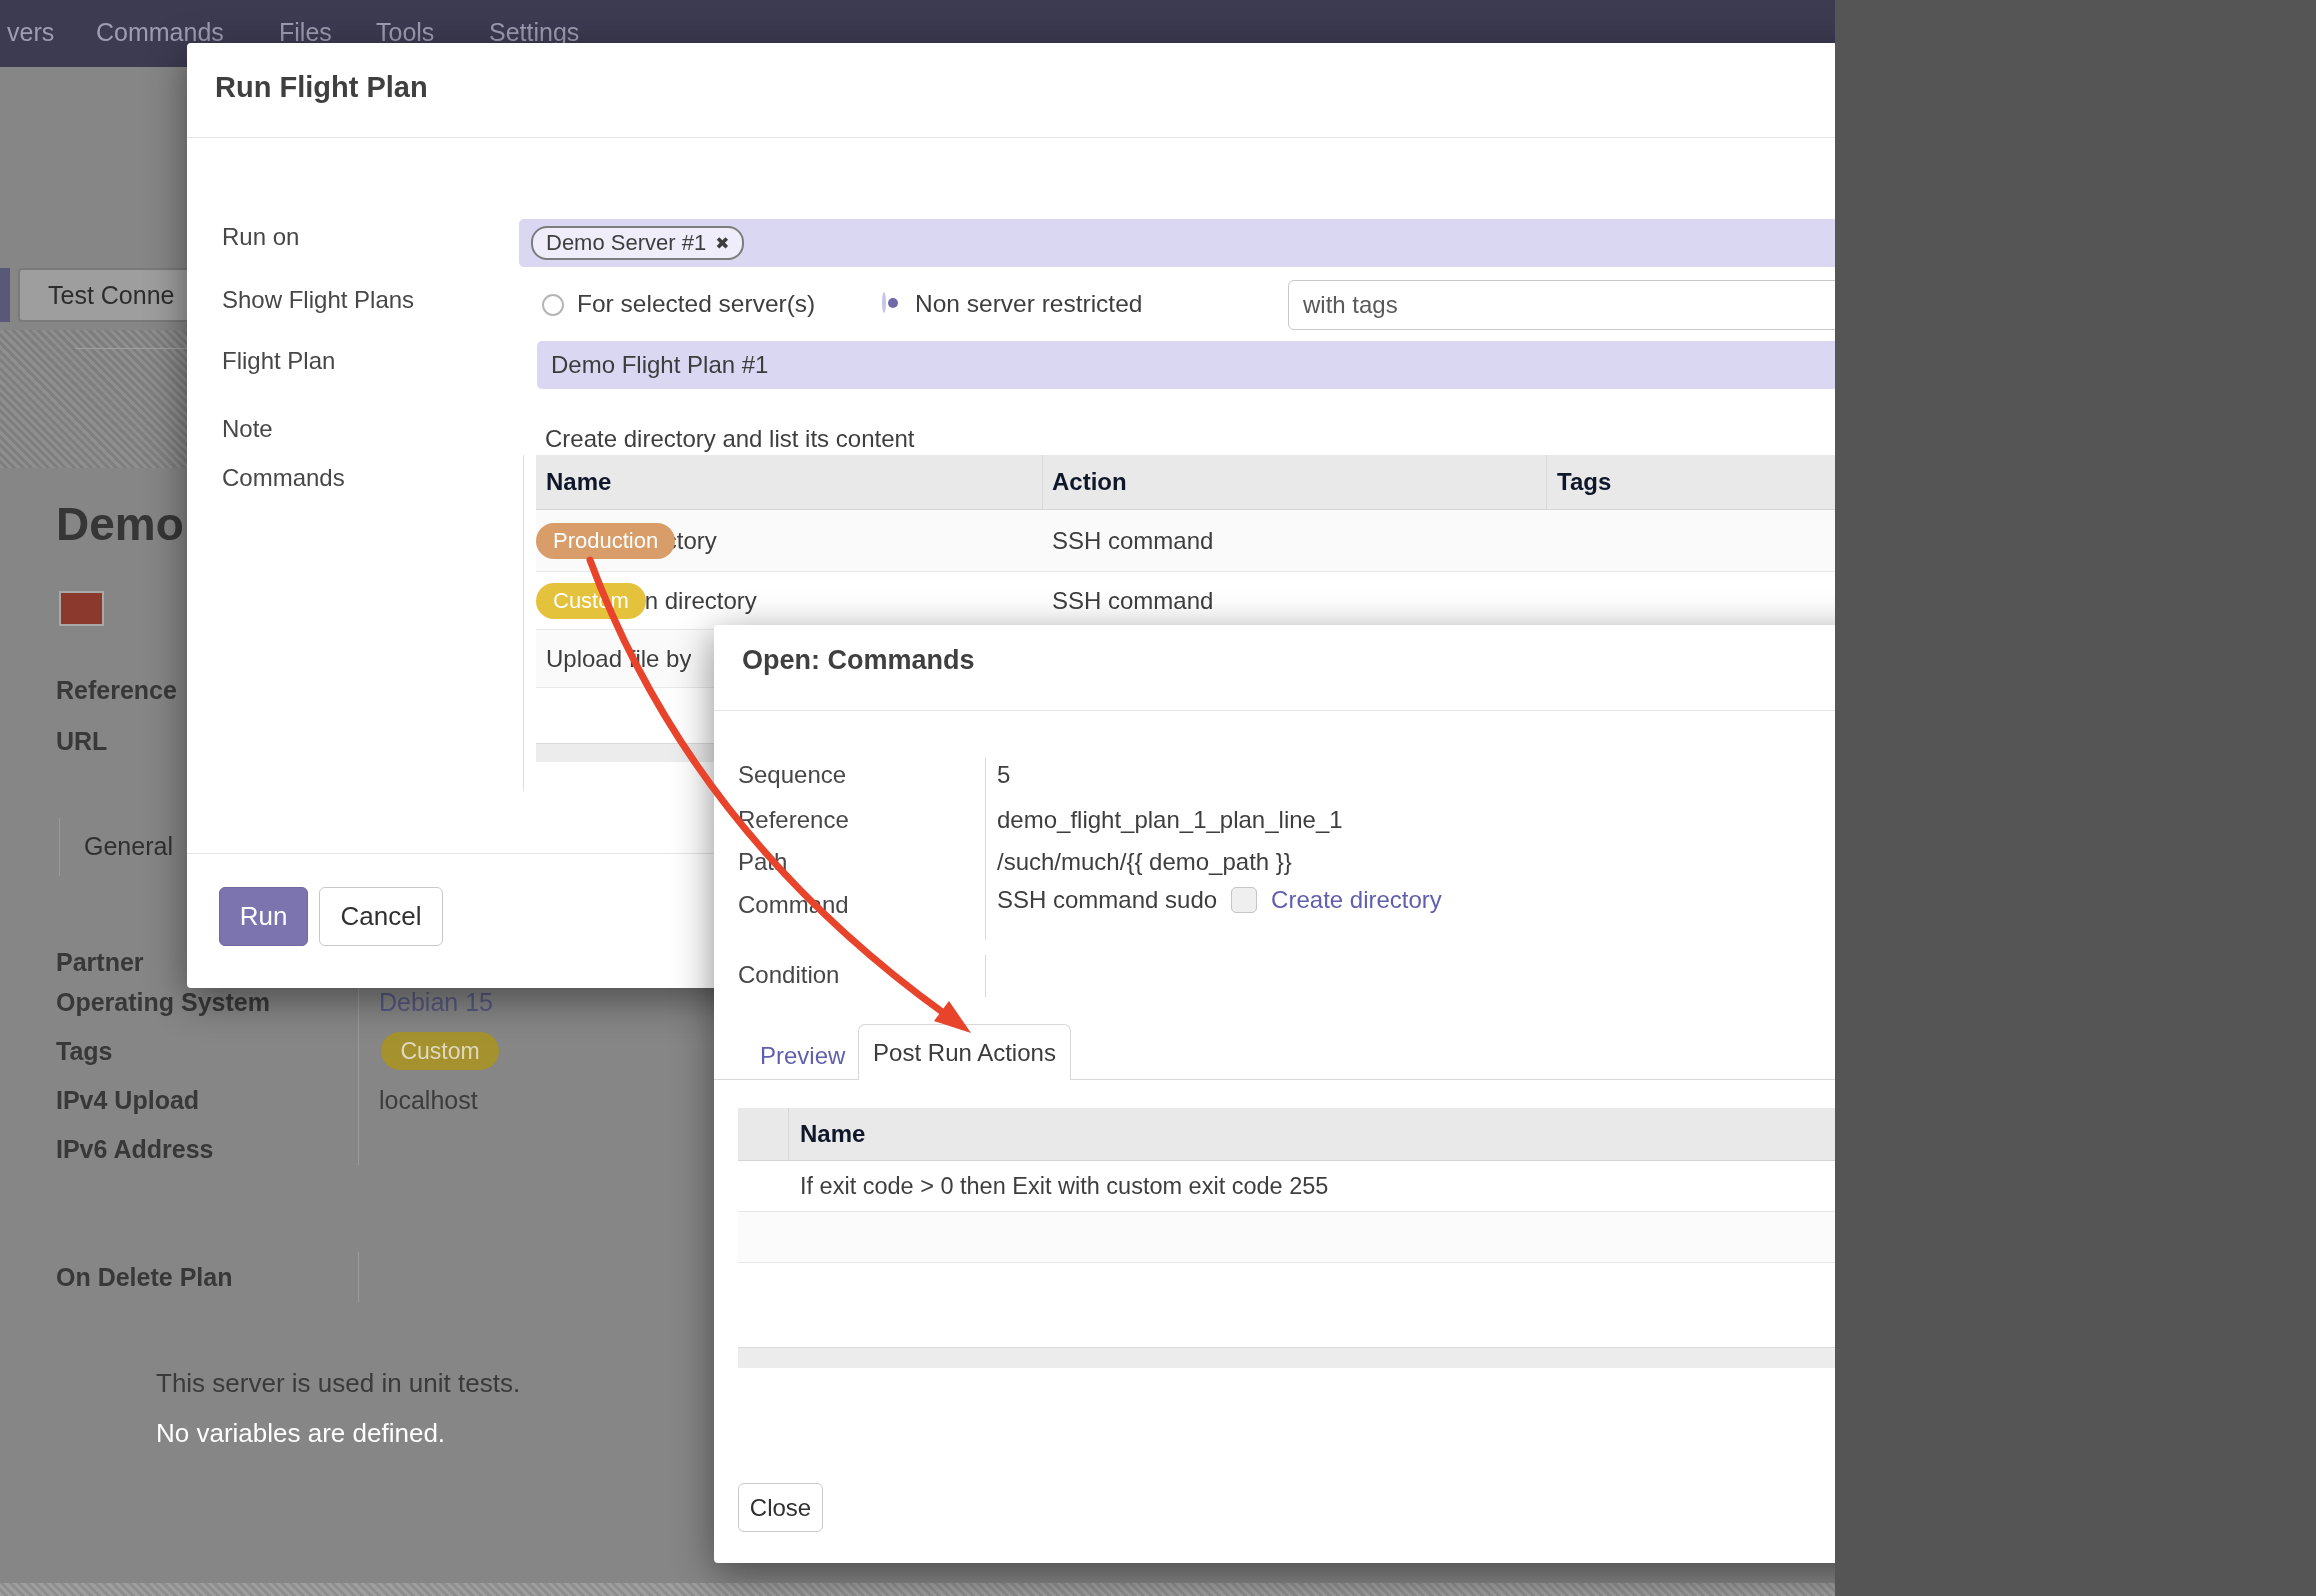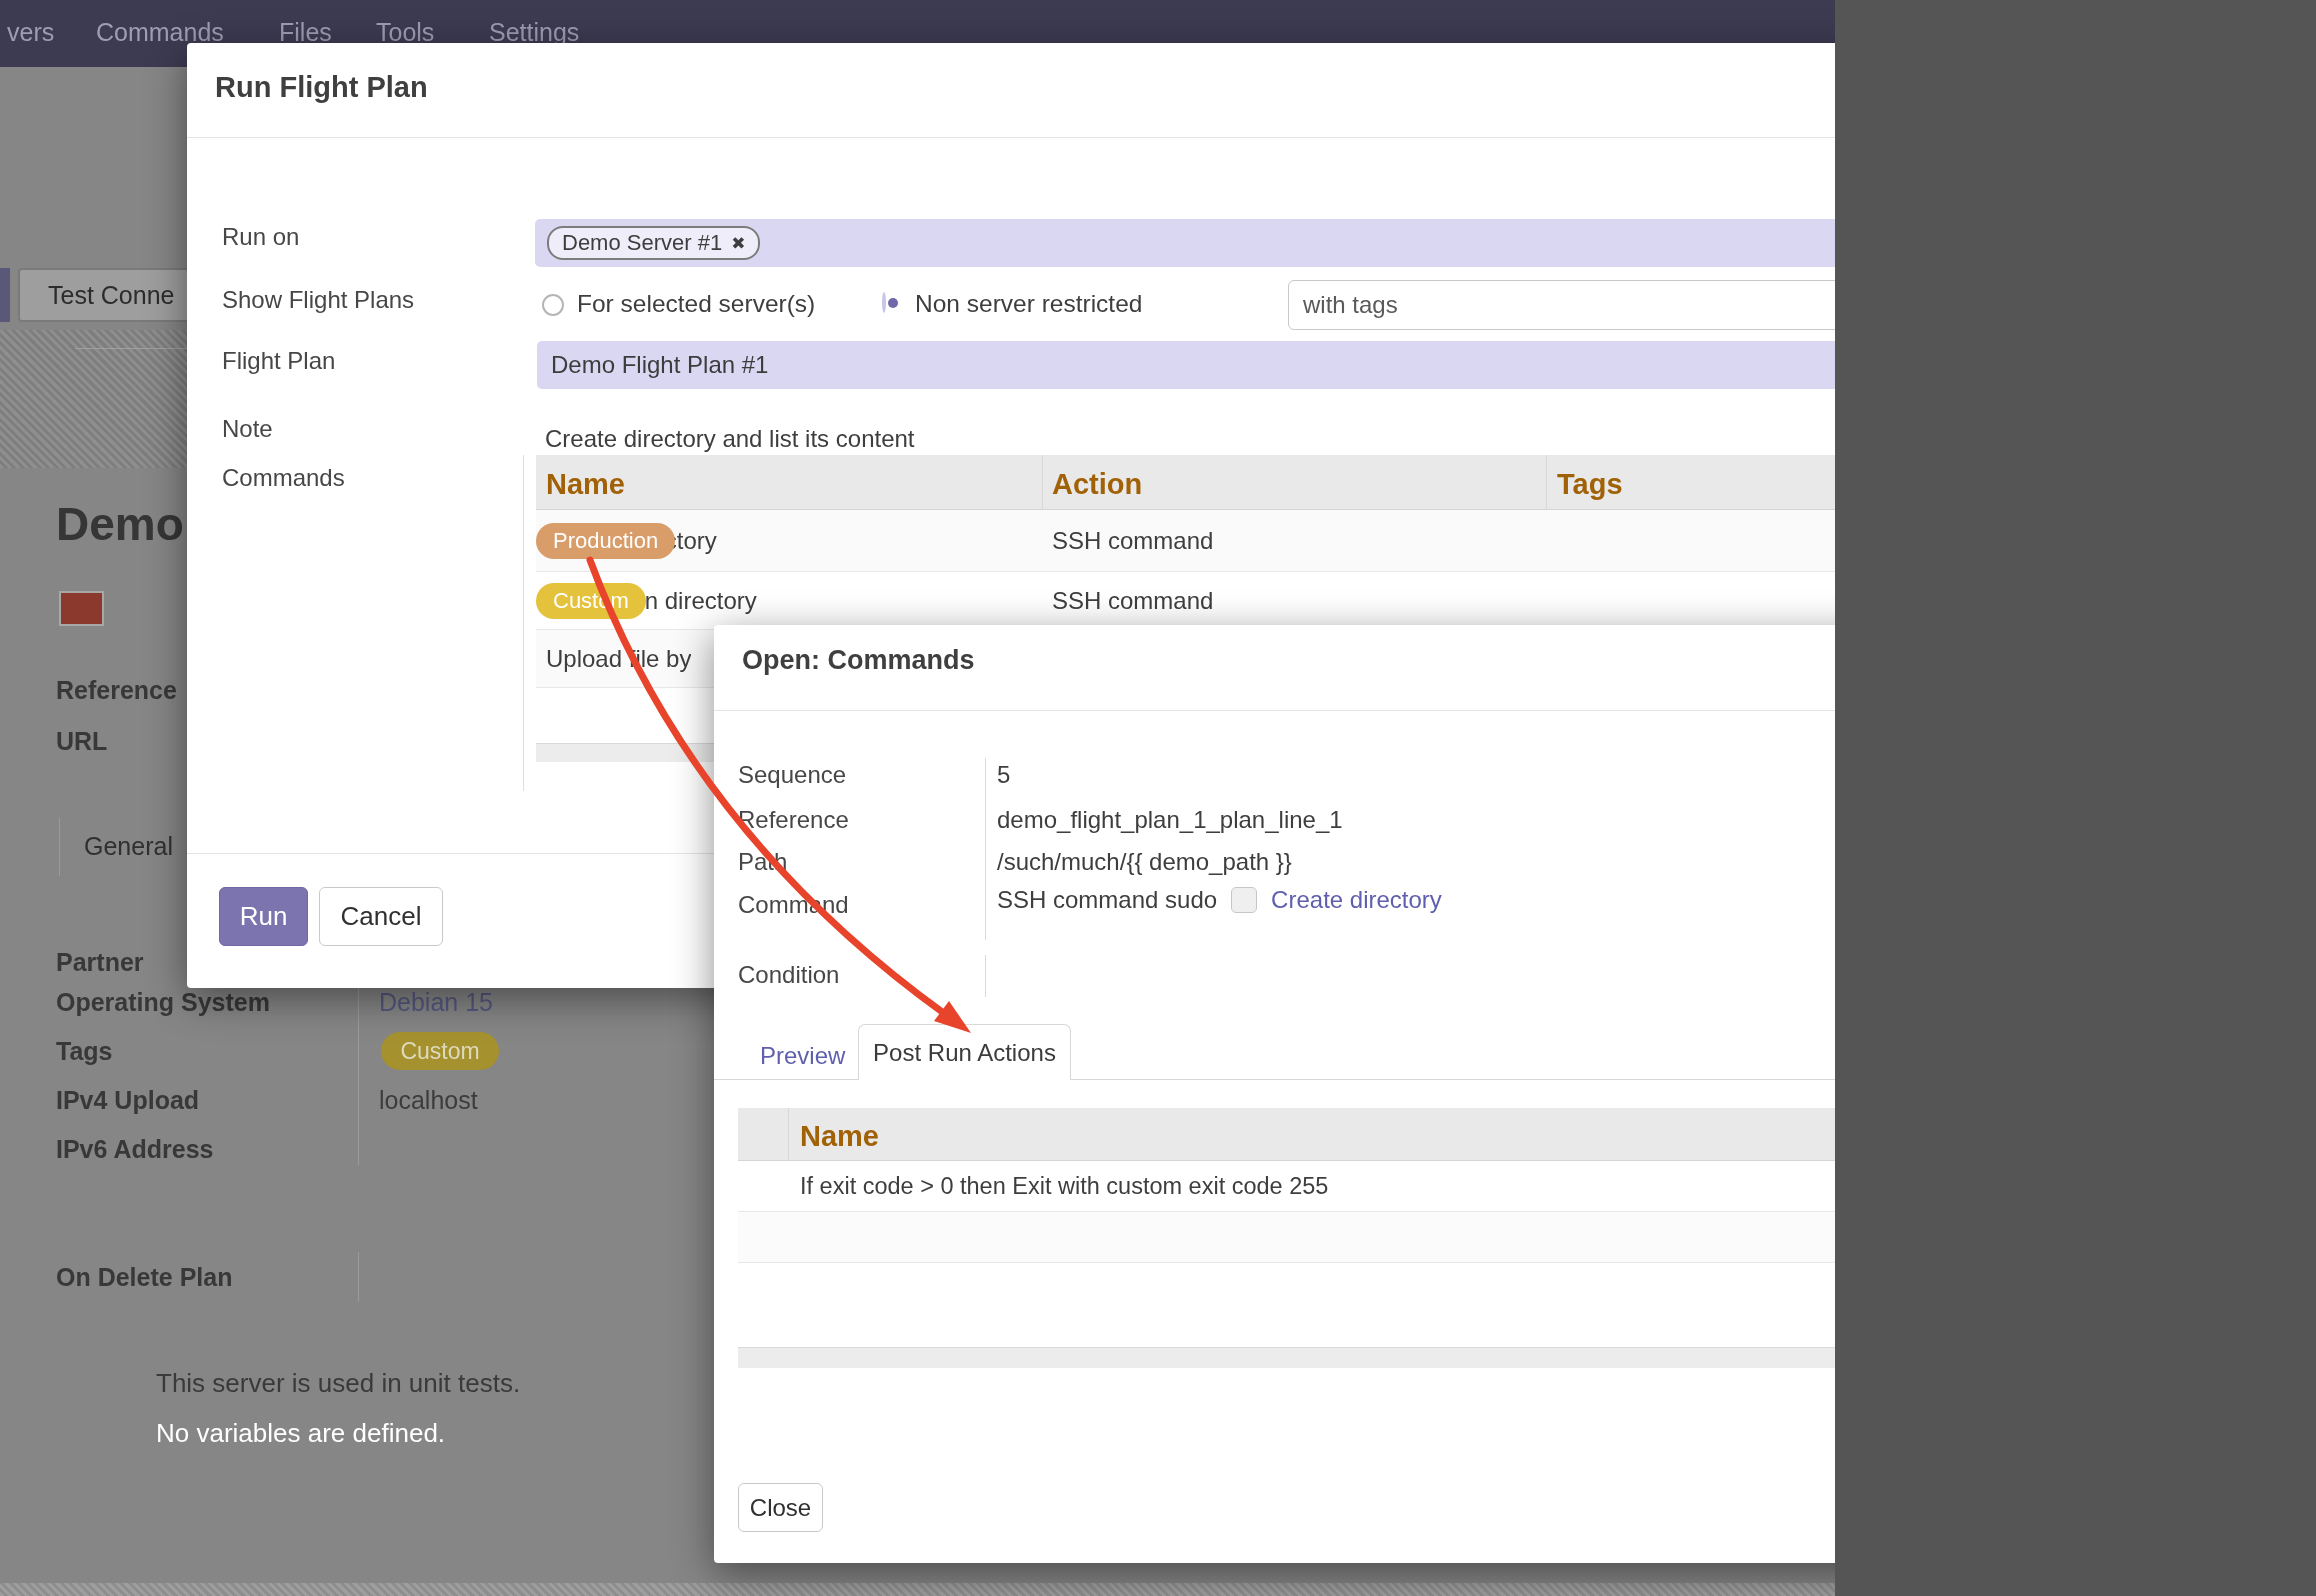--- a/index.html
+++ b/index.html
@@ -23,21 +23,21 @@
   .flabel{font-weight:normal;font-size:24px;color:#474747;white-space:nowrap;}
   .fval{font-size:24px;color:#3e3e3e;white-space:nowrap;}
   .lav{background:#dad7f2;border-radius:5px;}
   .caret{position:absolute;right:16px;top:50%;transform:translateY(-50%);font-size:19px;color:#333;}
   .chip{display:inline-flex;align-items:center;gap:9px;border:2px solid #7c7c7c;border-radius:16px;
         background:rgba(255,255,255,.55);padding:2px 13px;font-size:22px;color:#3e3e3e;}
   .radio{width:22px;height:22px;border-radius:50%;background:#fff;border:2px solid #b5b5b5;box-sizing:border-box;}
   .radio.sel{border-color:#c7c5e8;position:relative;}
   .radio.sel:after{content:"";position:absolute;left:4px;top:4px;width:10px;height:10px;border-radius:50%;background:#6f68a9;}
   .tblhead{background:#e9e9e9;border-bottom:1px solid #d5d5d5;}
-  .th{font-weight:bold;font-size:29px;color:#a16207;white-space:nowrap;}
+  .th{font-weight:bold;font-size:24px;color:#0f172a;white-space:nowrap;}
   .row{border-bottom:1px solid #e8e8e8;display:flex;align-items:center;}
   .cell{font-size:24px;color:#3e3e3e;white-space:nowrap;overflow:hidden;}
   .badge{display:inline-block;border-radius:19px;padding:5px 17px;font-size:22px;color:#fff;white-space:nowrap;}
   .kebab{font-size:25px;color:#666;line-height:25px;cursor:pointer;}
   .btn{display:flex;align-items:center;justify-content:center;border-radius:6px;font-size:26px;cursor:pointer;box-sizing:border-box;}
   .btn.sec{background:#fff;border:1.5px solid #c9c9c9;color:#303030;}
   .btn.pri{background:#7b74ae;color:#fff;border:1.5px solid #6f68a5;}
   .link{color:#5f5fae;font-size:24px;white-space:nowrap;cursor:pointer;}
   .checkbox{width:26px;height:26px;background:#efefef;border:1.5px solid #c6c6c6;border-radius:5px;box-sizing:border-box;}
   .strip{background:#ececec;border-top:1px solid #d9d9d9;}
@@ -104,21 +104,21 @@
     <div class="abs closex" style="right:36px;top:30px;">✕</div>
     <div class="abs divider" style="top:94px;"></div>
 
     <div class="abs flabel" style="left:35px;top:180px;">Run on</div>
     <div class="abs flabel" style="left:35px;top:243px;">Show Flight Plans</div>
     <div class="abs flabel" style="left:35px;top:304px;">Flight Plan</div>
     <div class="abs flabel" style="left:35px;top:372px;">Note</div>
     <div class="abs flabel" style="left:35px;top:421px;">Commands</div>
 
     
-    <div class="abs lav" style="left:348px;top:176px;width:1515px;height:48px;">
+    <div class="abs lav" style="left:332px;top:176px;width:1515px;height:48px;">
       <span class="chip" style="position:absolute;left:12px;top:7px;">
         <span>Demo Server #1</span>
         <span style="font-size:17px;cursor:pointer;">✖</span>
       </span>
       <span class="caret">▾</span>
     </div>
 
     
     <span class="abs radio" style="left:355px;top:251px;"></span>
     <div class="abs fval" style="left:390px;top:247px;font-size:24.5px;">For selected server(s)</div>

